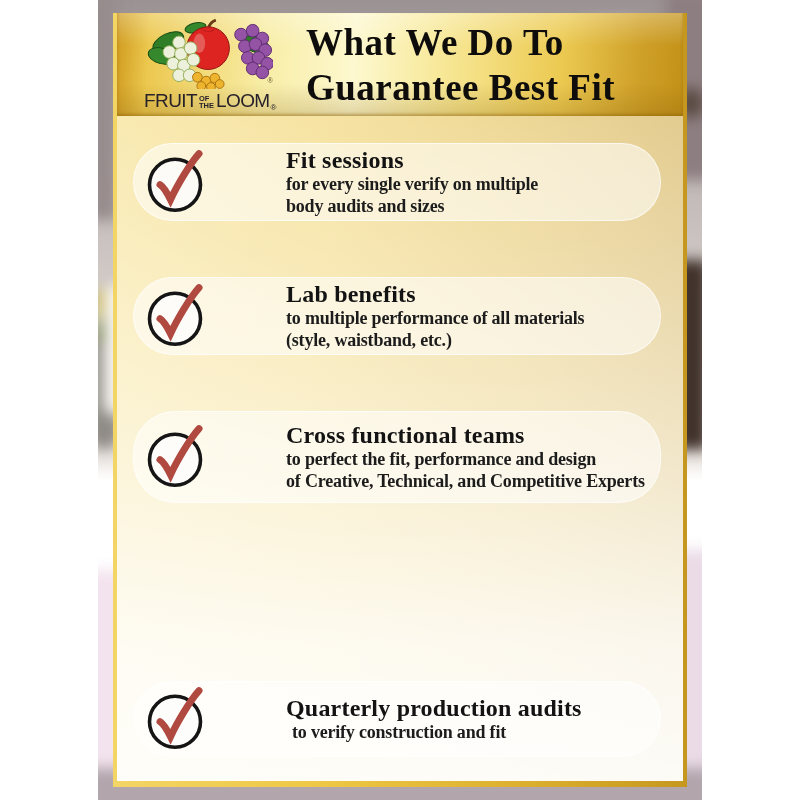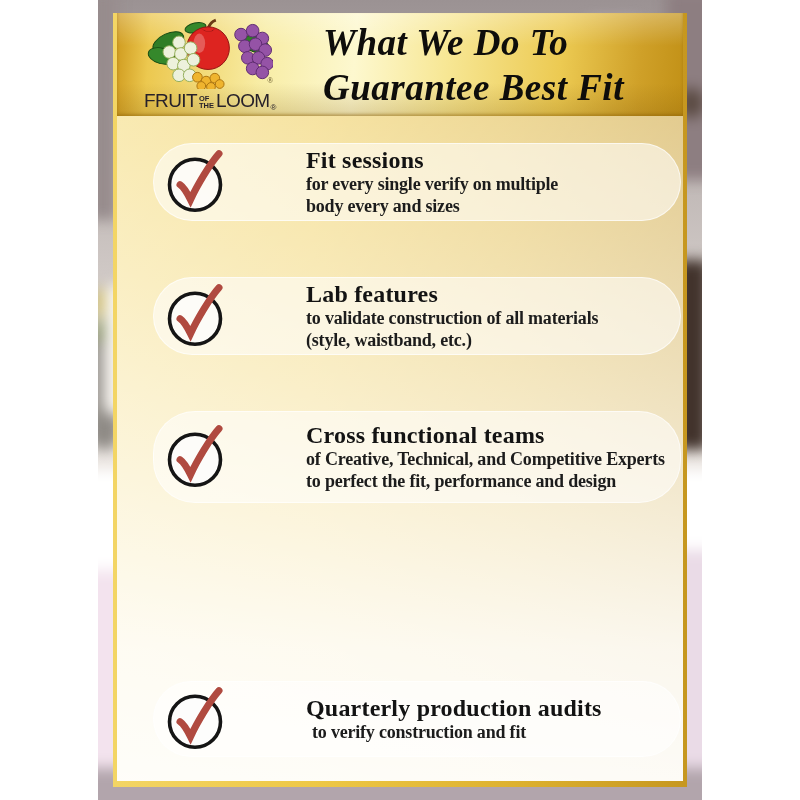--- a/index.html
+++ b/index.html
@@ -55,31 +55,31 @@
   .logo{width:150px;flex:0 0 150px;display:flex;flex-direction:column;align-items:center;}
   .wordmark{
     display:flex;align-items:center;margin-top:1px;
     font-family:"Liberation Sans","DejaVu Sans",sans-serif;
     color:#27212a;font-size:19px;letter-spacing:-0.6px;white-space:nowrap;
   }
   .stack{display:flex;flex-direction:column;font-size:7.5px;line-height:7.5px;
     letter-spacing:0;font-weight:bold;margin:0 2px;padding-top:2px;}
   .rmark{font-size:8px;align-self:flex-end;margin-left:1px;}
   .title{
-    margin-left:38px;font-weight:bold;font-size:37px;line-height:45px;
-    color:#0e0d0b;letter-spacing:0.5px;white-space:nowrap;font-style:italic;
+    margin-left:21px;font-weight:bold;font-size:37px;line-height:45px;
+    color:#0e0d0b;letter-spacing:0.5px;white-space:nowrap;
   }
   .card-body{
     flex:1;position:relative;
     background:linear-gradient(180deg,rgba(255,255,255,.50) 0%,rgba(255,255,255,.62) 25%,
       rgba(255,255,255,.78) 55%,rgba(255,255,255,.92) 80%,rgba(255,255,255,.96) 100%);
   }
   
   .row{
-    position:absolute;left:36px;width:528px;box-sizing:border-box;
+    position:absolute;left:16px;width:528px;box-sizing:border-box;
     background:rgba(255,255,255,.55);border:1px solid rgba(255,255,255,.65);
     border-radius:42px;
   }
   .row1{top:27px;height:78px;}
   .row2{top:161px;height:78px;}
   .row3{top:295px;height:92px;}
   .row4{top:431px;height:72px;}
   .row5{top:565px;height:76px;}
   .check{position:absolute;left:12px;top:50%;transform:translateY(-52%);width:62px;height:66px;}
   .text{position:absolute;left:152px;top:50%;transform:translateY(-50%);white-space:nowrap;}
@@ -182,45 +182,45 @@
     <div class="card-body">
 
       <div class="row row1">
         <svg class="check" viewBox="0 0 62 66">
           <circle cx="29" cy="37" r="25.5" fill="rgba(253,253,253,0.8)" stroke="#151515" stroke-width="3.6"></circle>
           <path d="M14 37 C17 39 22 47 24.5 52 C31 38 44 16 53 6" stroke="#b04a40" stroke-width="7" fill="none" stroke-linecap="round"></path>
         </svg>
         <div class="text">
           <div class="heading">Fit sessions</div>
           <div class="line">for every single verify on multiple</div>
-          <div class="line">body every and sizes</div>
+          <div class="line">body audits and sizes</div>
         </div>
       </div>
 
       <div class="row row2">
         <svg class="check" viewBox="0 0 62 66">
           <circle cx="29" cy="37" r="25.5" fill="rgba(253,253,253,0.8)" stroke="#151515" stroke-width="3.6"></circle>
           <path d="M14 37 C17 39 22 47 24.5 52 C31 38 44 16 53 6" stroke="#b04a40" stroke-width="7" fill="none" stroke-linecap="round"></path>
         </svg>
         <div class="text">
-          <div class="heading">Lab features</div>
-          <div class="line">to validate construction of all materials</div>
+          <div class="heading">Lab benefits</div>
+          <div class="line">to multiple performance of all materials</div>
           <div class="line">(style, waistband, etc.)</div>
         </div>
       </div>
 
       <div class="row row3">
         <svg class="check" viewBox="0 0 62 66">
           <circle cx="29" cy="37" r="25.5" fill="rgba(253,253,253,0.8)" stroke="#151515" stroke-width="3.6"></circle>
           <path d="M14 37 C17 39 22 47 24.5 52 C31 38 44 16 53 6" stroke="#b04a40" stroke-width="7" fill="none" stroke-linecap="round"></path>
         </svg>
         <div class="text">
           <div class="heading">Cross functional teams</div>
+          <div class="line">to perfect the fit, performance and design</div>
           <div class="line">of Creative, Technical, and Competitive Experts</div>
-          <div class="line">to perfect the fit, performance and design</div>
         </div>
       </div>
 
 
       <div class="row row5">
         <svg class="check" viewBox="0 0 62 66">
           <circle cx="29" cy="37" r="25.5" fill="rgba(253,253,253,0.8)" stroke="#151515" stroke-width="3.6"></circle>
           <path d="M14 37 C17 39 22 47 24.5 52 C31 38 44 16 53 6" stroke="#b04a40" stroke-width="7" fill="none" stroke-linecap="round"></path>
         </svg>
         <div class="text">

